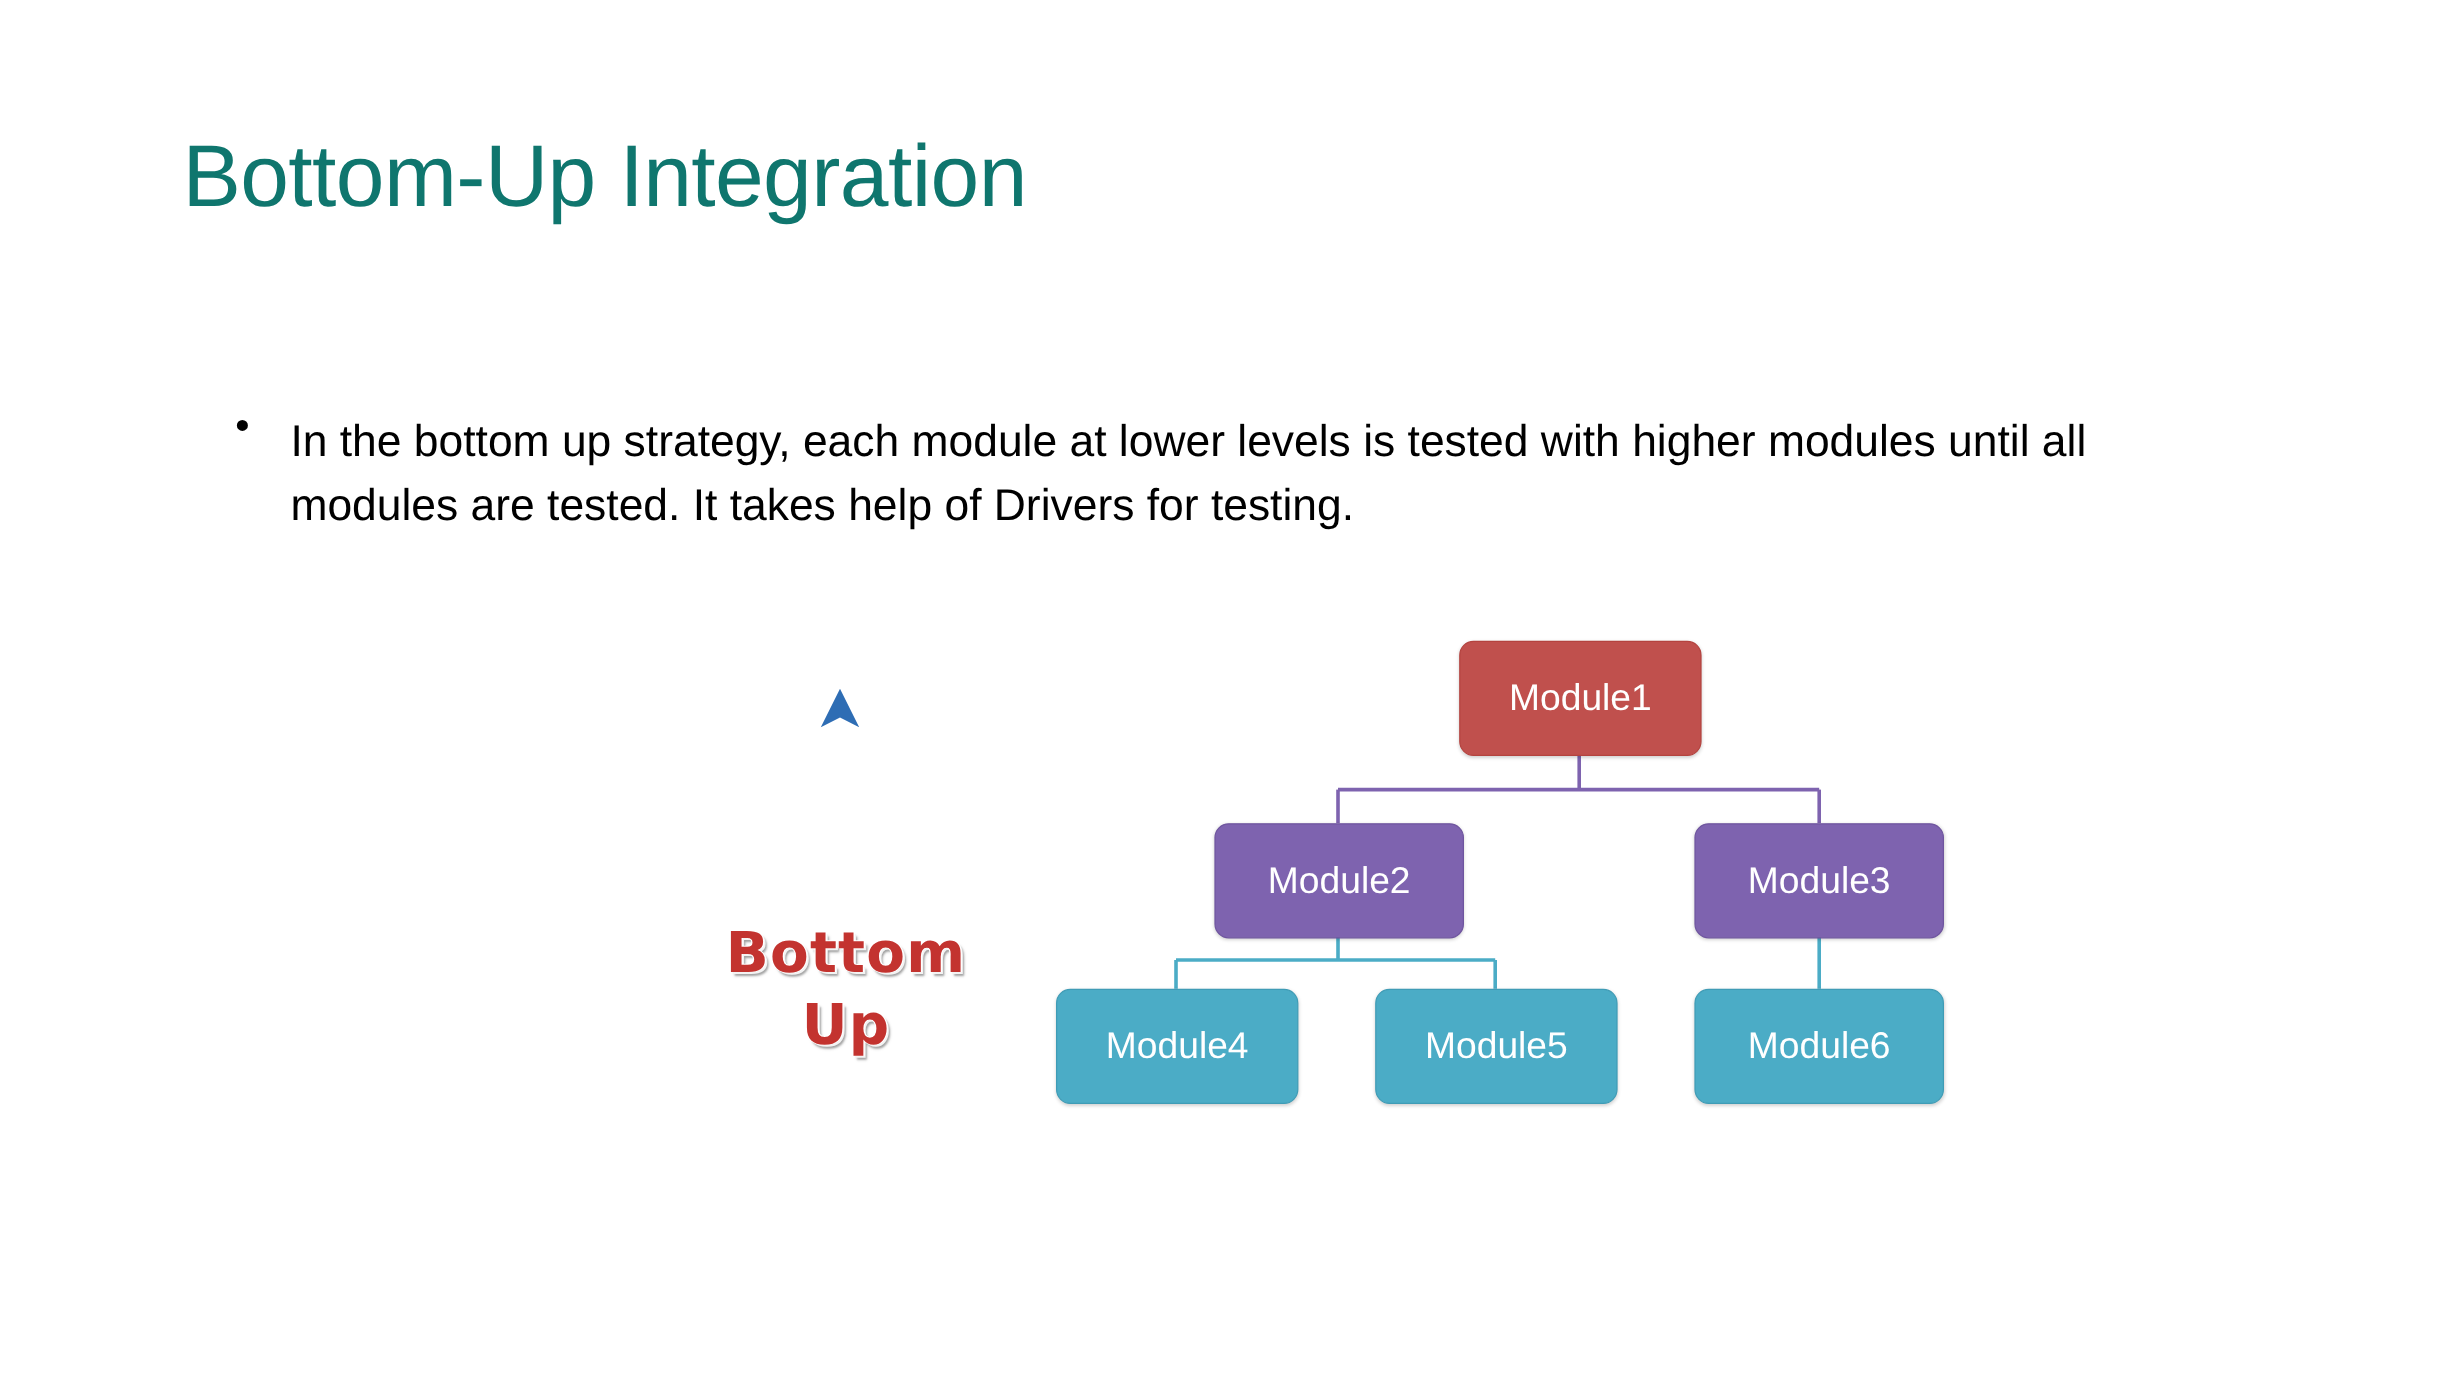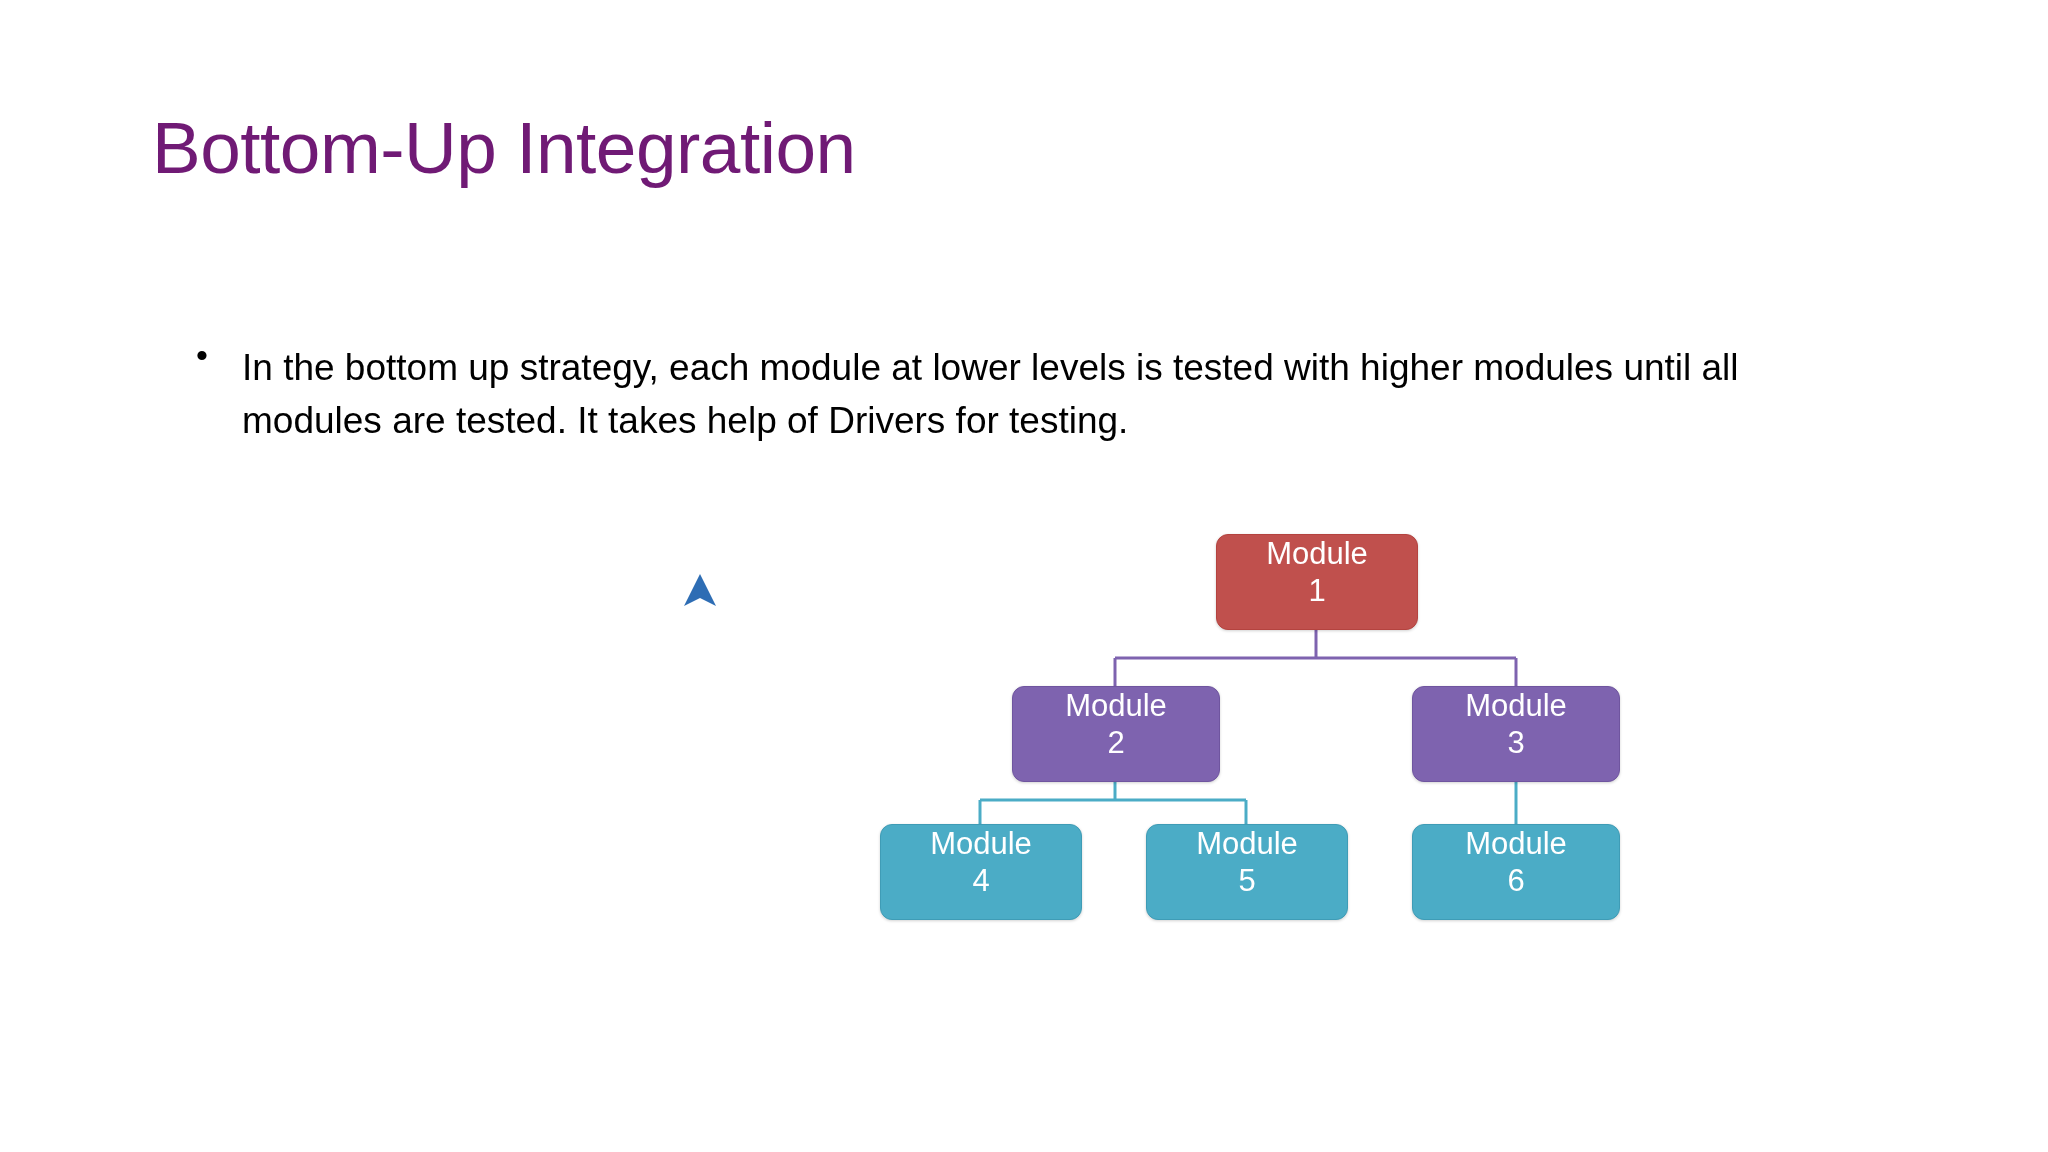--- a/index.html
+++ b/index.html
@@ -18,21 +18,21 @@
 
   
   #slide-title {
     position: absolute;
     left: 152px;
     top: 110px;
     font-size: 73px;
     font-weight: 400;
     line-height: 1.05;
     letter-spacing: -0.5px;
-    color: #701a75;
+    color: #0f766e;
     white-space: nowrap;
   }
 
   
   #body-list {
     position: absolute;
     left: 196px;
     top: 330px;
     width: 1630px;
   }
@@ -88,22 +88,22 @@
   }
 
   
   .module-box {
     position: absolute;
     border-radius: 12px;
     color: #ffffff;
     font-size: 31px;
     line-height: 1.2;
     display: flex;
-    flex-direction: column;
     align-items: center;
+    justify-content: center;
     text-align: center;
     box-shadow: 0 1px 3px rgba(0,0,0,0.18);
   }
   .module-box .m-name { display: block; }
   .module-box .m-num  { display: block; }
 
   .lvl-red    { background: #C0504D; border: 1px solid #B4433F; }
   .lvl-purple { background: #7E63AF; border: 1px solid #6F559F; }
   .lvl-teal   { background: #4BACC6; border: 1px solid #3F9CB6; }
 
@@ -154,20 +154,24 @@
       <line x1="980" y1="800" x2="1246" y2="800"></line>
       <line x1="980" y1="800" x2="980" y2="824"></line>
       <line x1="1246" y1="800" x2="1246" y2="824"></line>
     </g>
 
     <g stroke="#4BACC6" stroke-width="3" fill="none">
       <line x1="1516" y1="780" x2="1516" y2="824"></line>
     </g>
   </svg>
 
+  <div id="wordart-bottom-up">
+    <span>Bottom</span>
+    <span>Up</span>
+  </div>
 
   <div id="module-1" class="module-box lvl-red">
     <span class="m-name">Module</span>
     <span class="m-num">1</span>
   </div>
 
   <div id="module-2" class="module-box lvl-purple">
     <span class="m-name">Module</span>
     <span class="m-num">2</span>
   </div>

